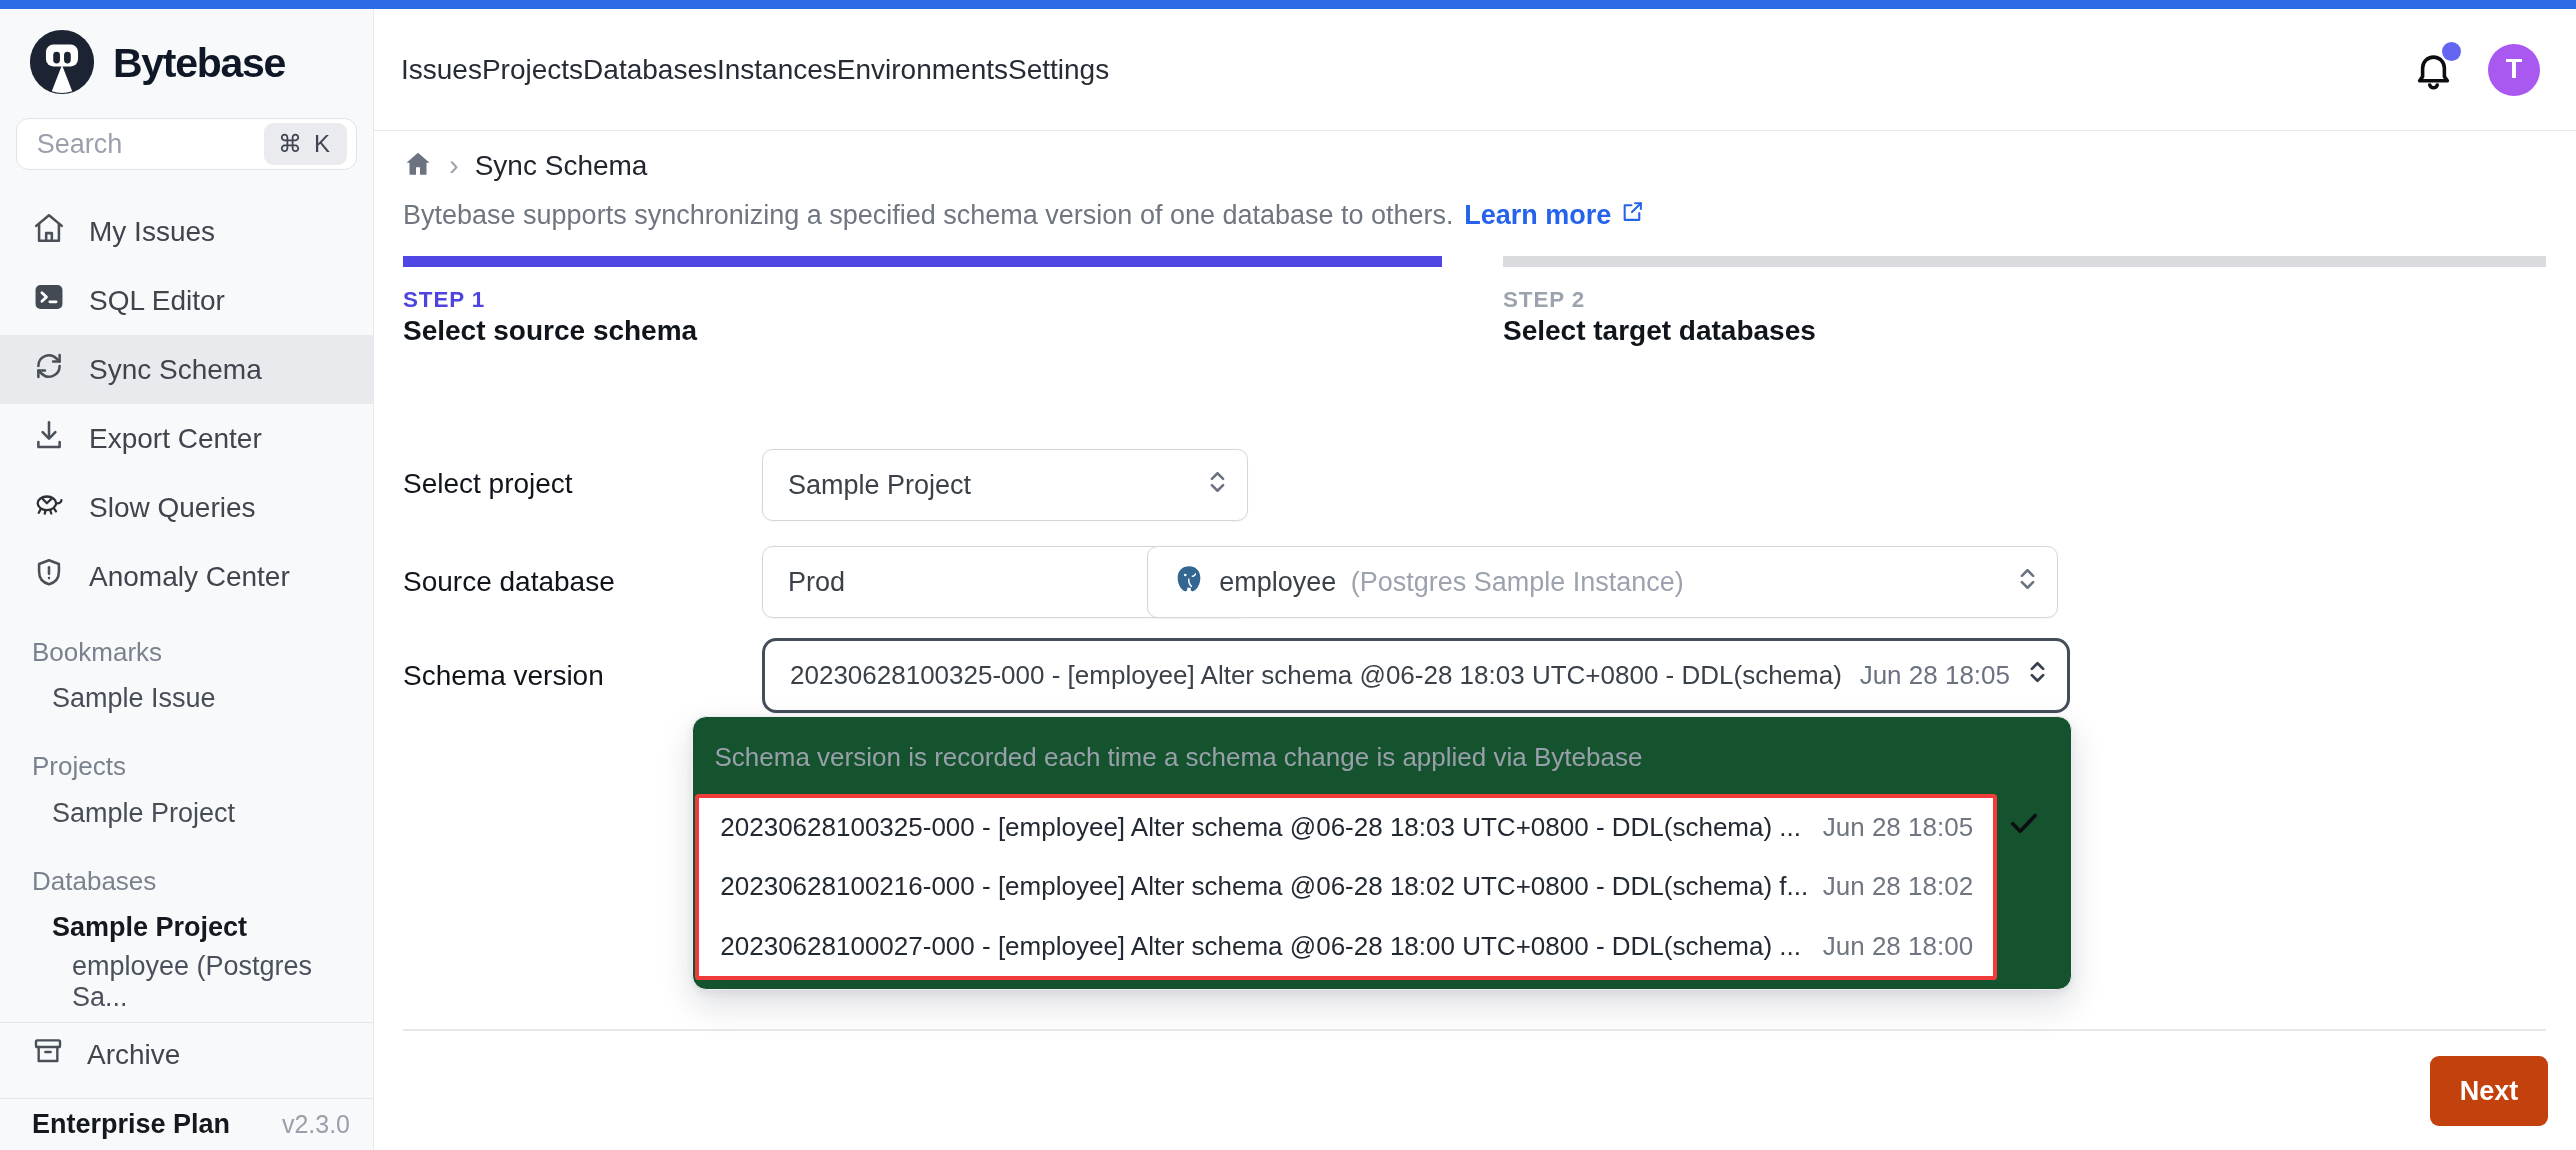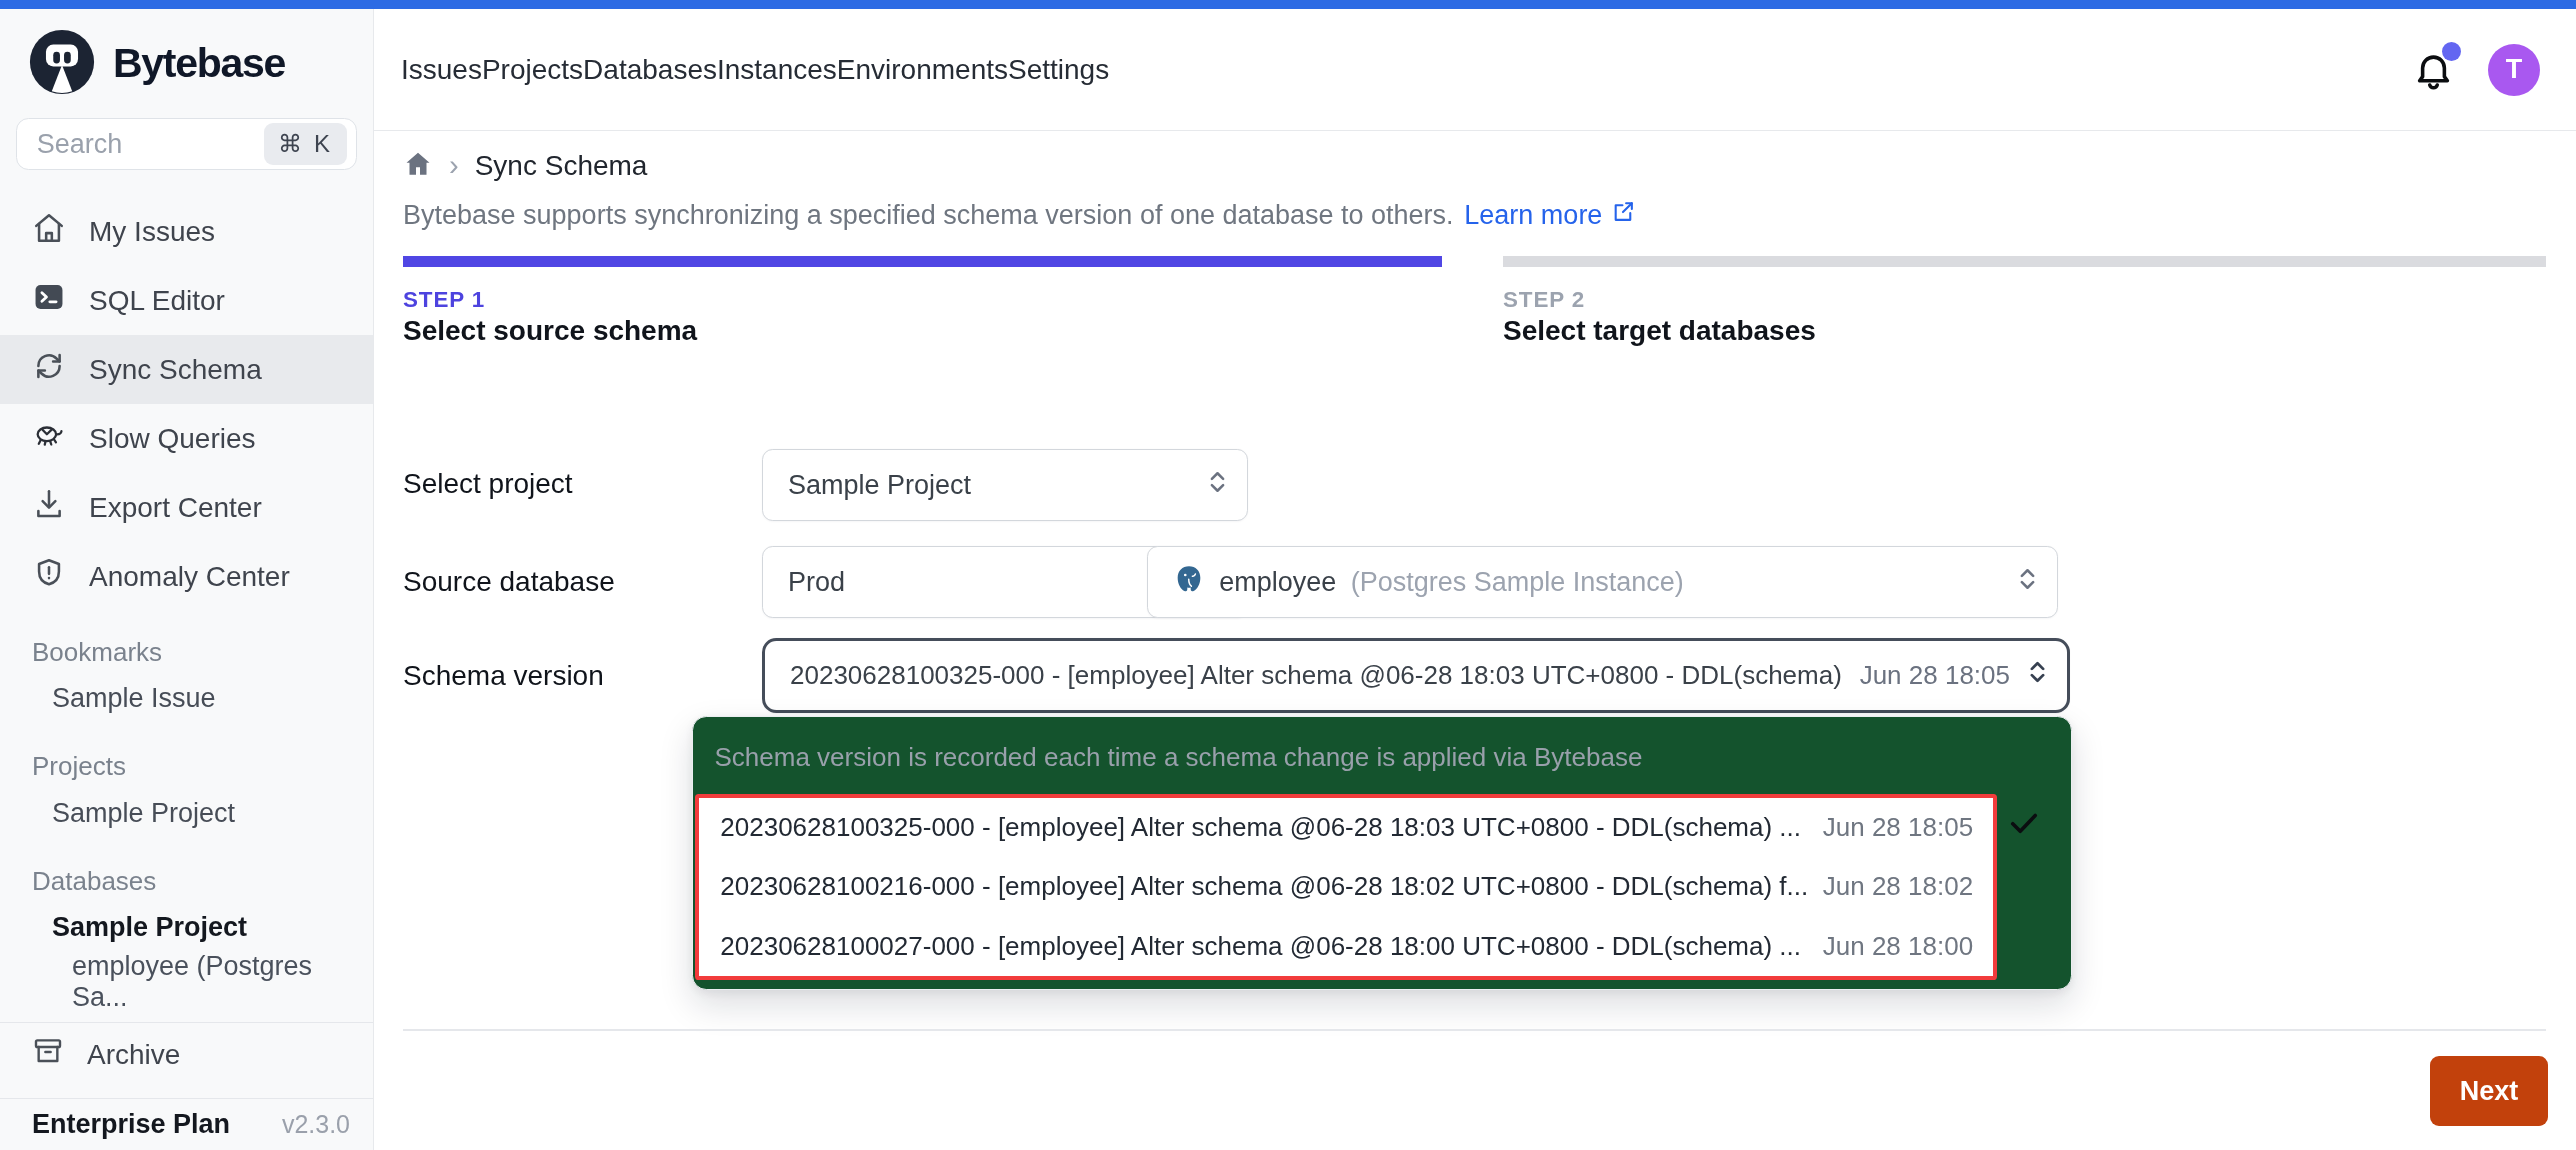--- a/index.html
+++ b/index.html
@@ -55,21 +55,21 @@
     justify-content:center; }
 
   .content { position:relative; flex:1; }
   .breadcrumb { position:absolute; left:29px; top:18px; display:flex;
     align-items:center; gap:16px; }
   .crumb-sep { font-size:29px; color:#9CA3AF; }
   .crumb-page { font-size:28px; color:#21262E; }
   .desc { position:absolute; left:29px; top:68px; font-size:27px; color:#6F7680;
     display:flex; align-items:center; gap:10.7px; white-space:nowrap; }
   .learn-link { color:#2563EB; display:inline-flex; align-items:center; gap:9px;
-    cursor:pointer; }
+    cursor:pointer;font-weight:bold; }
 
   .bar { position:absolute; top:125px; height:10.7px; }
   .bar.step1 { left:29px; width:1039px; background:#5046E4; }
   .bar.step2 { left:1129px; width:1043px; background:#DADBDF; }
   .step-label { position:absolute; top:156px; font-size:22.4px; font-weight:700;
     letter-spacing:0.9px; }
   .step-label.s1 { left:29px; color:#4D43DF; }
   .step-label.s2 { left:1129px; color:#9CA3AF; }
   .step-title { position:absolute; top:184px; font-size:28px; font-weight:700;
     color:#10141B; }
@@ -165,38 +165,38 @@
               <path d="M4.5 12a7.5 7.5 0 0 1 12.8-5.3L19.5 8.8"></path>
                 <path d="M19.5 4.2v4.6h-4.6"></path>
               <path d="M19.5 12a7.5 7.5 0 0 1-12.8 5.3L4.5 15.2"></path>
                 <path d="M4.5 19.8v-4.6h4.6"></path>
             </svg>
           </span>
           <span>Sync Schema</span>
         </div>
         <div class="menu-item">
           <span>
+            <svg width="34" height="34" viewBox="0 0 24 24" fill="none" stroke="#4A5058" stroke-width="1.8" stroke-linecap="round" stroke-linejoin="round">
+              <path d="M12 3v11"></path>
+                <path d="M7.5 10 12 14.5 16.5 10"></path>
+                <path d="M4.5 17v3.5h15V17"></path>
+            </svg>
+          </span>
+          <span>Export Center</span>
+        </div>
+        <div class="menu-item">
+          <span>
             <svg width="34" height="34" viewBox="0 0 24 24" fill="none" stroke="#2B2F36" stroke-width="1.6" stroke-linecap="round" stroke-linejoin="round">
               <ellipse cx="10.5" cy="11.5" rx="6.5" ry="4.8"></ellipse>
               <path d="M17 11.5c2.2.2 3.6-.6 3.8-2.2"></path>
               <path d="M6 15.8 4.8 18.2M9.6 16.3 9 18.8M12.8 16.3l.8 2.4M15.5 15l1.4 2.2"></path>
               <path d="M7.6 8.4l2.9 3.1 3.4-3.3"></path>
             </svg>
           </span>
           <span>Slow Queries</span>
-        </div>
-        <div class="menu-item">
-          <span>
-            <svg width="34" height="34" viewBox="0 0 24 24" fill="none" stroke="#4A5058" stroke-width="1.8" stroke-linecap="round" stroke-linejoin="round">
-              <path d="M12 3v11"></path>
-                <path d="M7.5 10 12 14.5 16.5 10"></path>
-                <path d="M4.5 17v3.5h15V17"></path>
-            </svg>
-          </span>
-          <span>Export Center</span>
         </div>
         <div class="menu-item">
           <span>
             <svg width="34" height="34" viewBox="0 0 24 24" fill="none" stroke="#4A5058" stroke-width="1.8" stroke-linecap="round" stroke-linejoin="round">
               <path d="M12 3l7 2.6V11c0 4.8-2.9 7.9-7 9-4.1-1.1-7-4.2-7-9V5.6Z"></path>
               <path d="M12 8v4.6"></path>
                 <circle cx="12" cy="15.6" r="0.9" fill="#4A5058" stroke="none"></circle>
             </svg>
           </span>
           <span>Anomaly Center</span>

